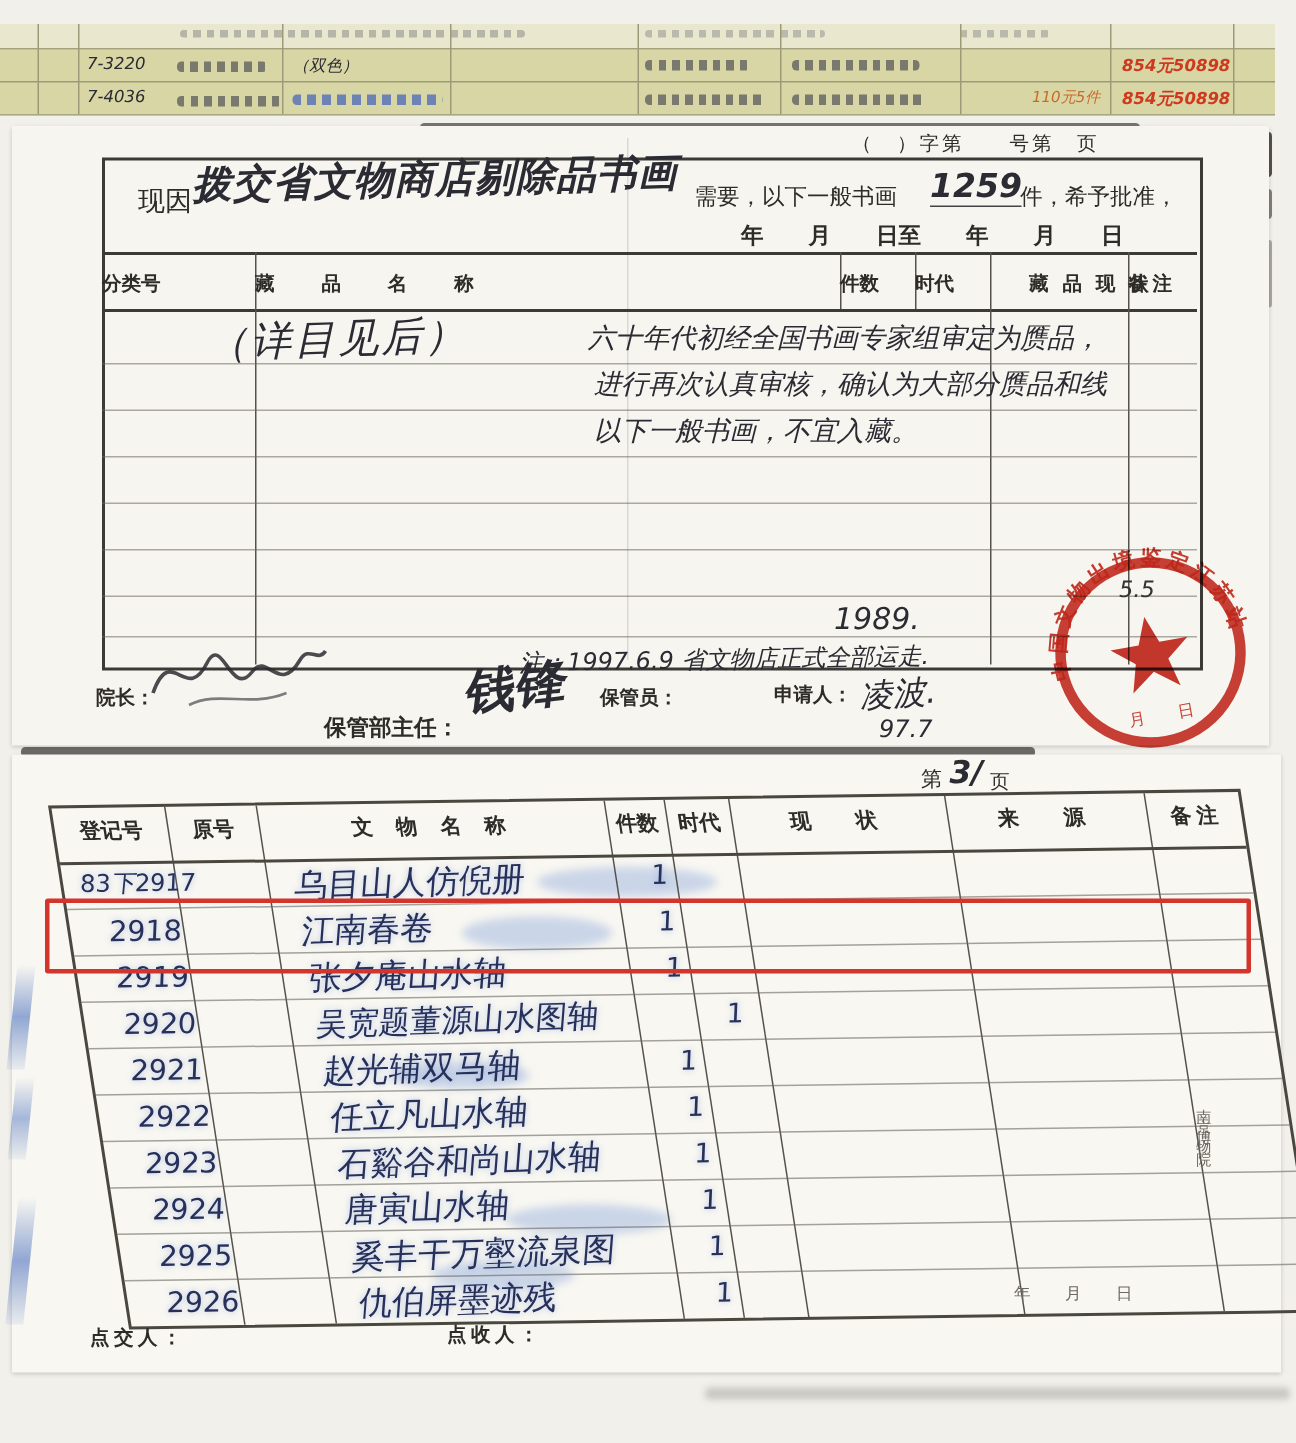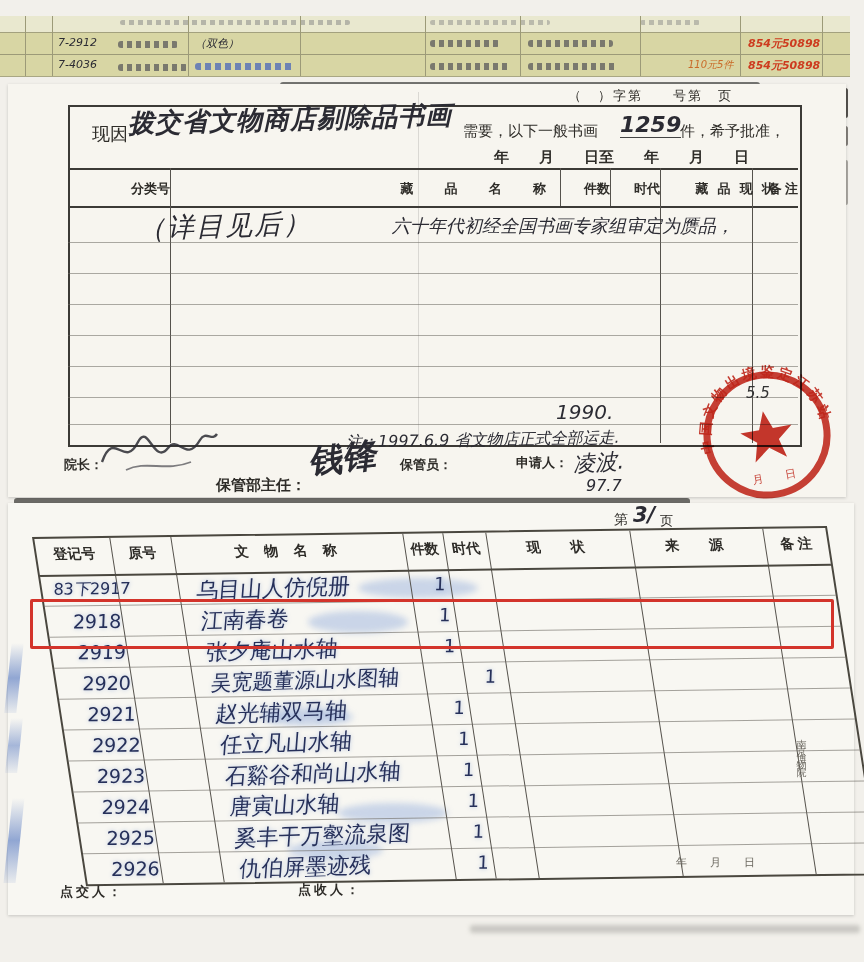--- a/index.html
+++ b/index.html
@@ -10,21 +10,21 @@
   .hw{font-family:"DejaVu Sans",sans-serif;font-style:italic;color:#2b2b33;}
   .hwb{font-family:"DejaVu Sans",sans-serif;font-style:italic;color:#26305a;
        text-shadow:0 0 4px rgba(100,135,205,.45);}
   .red{color:#cd3a1e;}
   
   .doc{position:absolute;background:#f7f5ef;box-shadow:0 1px 3px rgba(0,0,0,.18);}
   
   .uborder{position:absolute;border:2px solid #3c3a36;}
   .vline{position:absolute;width:1px;background:#55524c;}
   .hline{position:absolute;height:1px;background:#6b6860;}
-  .ucell{position:absolute;text-align:right;font-weight:bold;font-size:13px;
+  .ucell{position:absolute;text-align:left;font-weight:bold;font-size:13px;
          font-family:"Liberation Serif",serif;color:#2e2c28;}
   .crease{position:absolute;width:1px;background:rgba(40,40,40,.14);}
   
   .scb{position:absolute;height:7px;border-radius:3px;filter:blur(.4px);
        background:repeating-linear-gradient(90deg,rgba(45,45,65,.55) 0 5px,transparent 5px 9px);}
   .scb-blue{background:repeating-linear-gradient(90deg,rgba(52,85,190,.65) 0 6px,transparent 6px 10px);}
   .blob{position:absolute;border-radius:50%;filter:blur(3px);background:rgba(95,135,210,.30);}
   .bluemark{position:absolute;left:0;width:12px;transform:skewX(-6deg);
             background:linear-gradient(180deg,rgba(60,100,185,0),rgba(60,100,185,.55),rgba(60,100,185,.08));}
   
@@ -54,21 +54,21 @@
     <div class="vline" style="left:25px;top:0;height:60px;background:#9c9a78;"></div>
     <div class="vline" style="left:52px;top:0;height:60px;background:#9c9a78;"></div>
     <div class="vline" style="left:188px;top:0;height:60px;background:#9c9a78;"></div>
     <div class="vline" style="left:300px;top:0;height:60px;background:#9c9a78;"></div>
     <div class="vline" style="left:425px;top:0;height:60px;background:#9c9a78;"></div>
     <div class="vline" style="left:520px;top:0;height:60px;background:#9c9a78;"></div>
     <div class="vline" style="left:640px;top:0;height:60px;background:#9c9a78;"></div>
     <div class="vline" style="left:740px;top:0;height:60px;background:#9c9a78;"></div>
     <div class="vline" style="left:822px;top:0;height:60px;background:#9c9a78;"></div>
 
-    <span class="abs hw" style="left:58px;top:20px;font-size:11px;">7-2912</span>
+    <span class="abs hw" style="left:58px;top:20px;font-size:11px;">7-3220</span>
     <div class="scb" style="left:118px;top:25px;width:60px;"></div>
     <span class="abs hw" style="left:195px;top:20px;font-size:11px;">（双色）</span>
     <div class="scb" style="left:430px;top:24px;width:70px;"></div>
     <div class="scb" style="left:528px;top:24px;width:85px;"></div>
     <span class="abs hw red" style="left:748px;top:20px;font-size:11px;font-weight:bold;">854元50898</span>
 
     <span class="abs hw" style="left:58px;top:42px;font-size:11px;">7-4036</span>
     <div class="scb" style="left:118px;top:48px;width:70px;"></div>
     <div class="scb scb-blue" style="left:195px;top:47px;width:100px;"></div>
     <div class="scb" style="left:430px;top:47px;width:80px;"></div>
@@ -117,23 +117,25 @@
     <span class="ucell" style="left:162px;top:96px;width:390px;letter-spacing:14px;">藏 品 名 称</span>
     <span class="ucell" style="left:552px;top:96px;width:50px;">件数</span>
     <span class="ucell" style="left:602px;top:96px;width:50px;">时代</span>
     <span class="ucell" style="left:652px;top:96px;width:92px;letter-spacing:3px;margin-left:26px;">藏 品 现 状</span>
     <span class="ucell" style="left:744px;top:96px;width:46px;">备 注</span>
 
     <span class="abs hw" style="left:130px;top:124px;font-size:27px;transform:rotate(-2deg);letter-spacing:2px;">（详目见后）</span>
 
     <div class="abs" style="left:398px;top:126px;width:396px;">
       <div class="hw" style="font-size:18px;line-height:31px;white-space:nowrap;margin-left:-14px;">六十年代初经全国书画专家组审定为赝品，</div>
+      <div class="hw" style="font-size:18px;line-height:31px;white-space:nowrap;margin-left:-10px;">进行再次认真审核，确认为大部分赝品和线</div>
+      <div class="hw" style="font-size:18px;line-height:31px;white-space:nowrap;margin-left:-10px;">以下一般书画，不宜入藏。</div>
     </div>
 
-    <span class="abs hw" style="left:548px;top:316px;font-size:20px;">1990.</span>
+    <span class="abs hw" style="left:548px;top:316px;font-size:20px;">1989.</span>
     <span class="abs hw" style="left:338px;top:346px;font-size:16px;transform:rotate(-1deg);white-space:nowrap;">注：1997.6.9 省文物店正式全部运走.</span>
 
     <span class="abs ps" style="left:56px;top:372px;font-size:13px;font-weight:bold;">院长：</span>
     <svg class="abs" style="left:88px;top:338px;" width="125" height="55" viewBox="0 0 125 55">
       <path d="M6,40 C18,6 28,48 42,20 C52,0 58,44 72,26 C82,12 90,42 104,18 C110,8 116,20 121,12" stroke="#2b2b33" stroke-width="2.4" fill="none" opacity=".85"></path>
       <path d="M30,48 C50,38 70,50 95,40" stroke="#2b2b33" stroke-width="1.8" fill="none" opacity=".6"></path>
     </svg>
     <span class="abs ps" style="left:208px;top:392px;font-size:15px;font-weight:bold;">保管部主任：</span>
     <span class="abs hw" style="left:300px;top:352px;font-size:34px;font-weight:bold;transform:rotate(-7deg);">钱锋</span>
     <span class="abs ps" style="left:392px;top:372px;font-size:13px;font-weight:bold;">保管员：</span>

